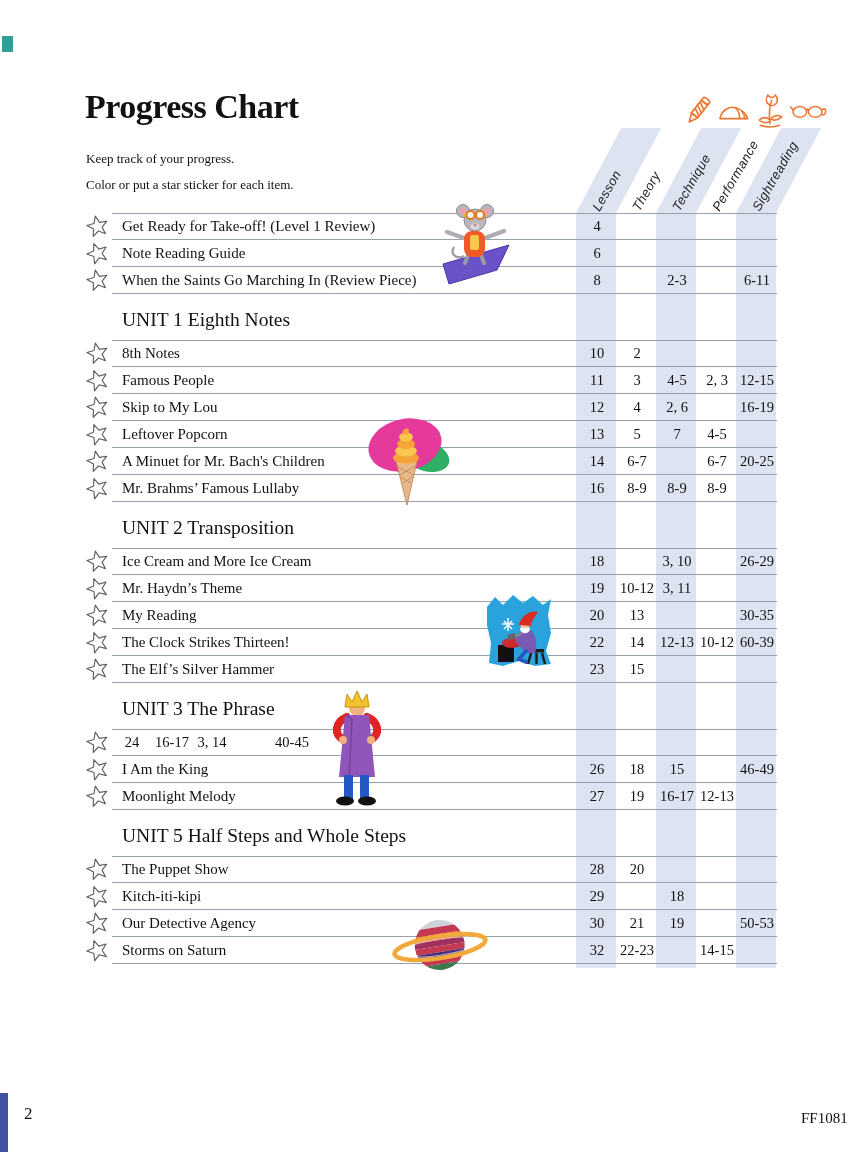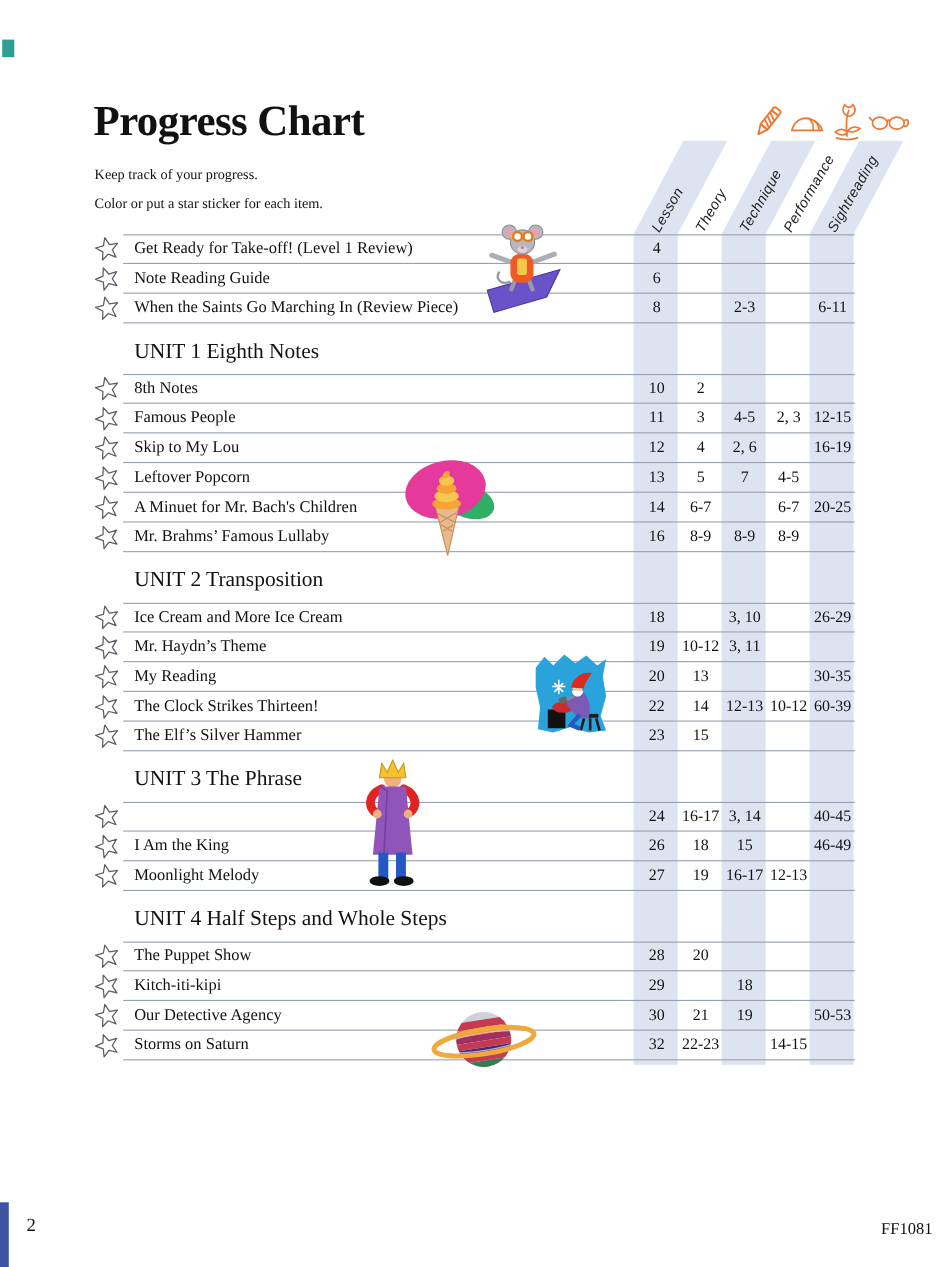--- a/index.html
+++ b/index.html
@@ -5,42 +5,42 @@
   :root{
     --accent:#ED7733; --stripe:#dde3f1; --line:#97a0ae; --ink:#111;
   }
   html,body{margin:0;padding:0;background:#e9e9e9;}
   .page{position:relative;width:864px;height:1152px;background:#fff;margin:0 auto;
         font-family:"Liberation Serif","DejaVu Serif",serif;color:var(--ink);overflow:hidden;}
   
   .edge-teal{position:absolute;left:2px;top:36px;width:11px;height:16px;background:#2f9e94;}
   .edge-blue{position:absolute;left:0;top:1093px;width:8px;height:59px;background:#4152a5;}
   
-  .title{position:absolute;left:85px;top:88px;font-size:39px;font-weight:bold;letter-spacing:-.5px;}
+  .title{position:absolute;left:85px;top:88px;font-size:34px;font-weight:bold;letter-spacing:-.5px;}
   .subtitle{position:absolute;left:86px;top:146px;font-size:13px;line-height:26px;}
   
   .stripe{position:absolute;width:40px;background:var(--stripe);}
   .band{position:absolute;width:40px;height:85px;top:128px;background:var(--stripe);
         transform:skewX(-28deg);transform-origin:0 100%;}
   .col-label{position:absolute;font-family:"Liberation Sans",sans-serif;font-style:italic;
         font-size:13px;color:#222;white-space:nowrap;transform:rotate(-60deg);
         transform-origin:0 0;letter-spacing:.4px;}
   .hicon{position:absolute;color:var(--accent);}
   .hicon svg{display:block;}
   
   #table{position:absolute;left:85px;top:213px;width:692px;}
   .rowgroup{position:relative;}
   .rowgroup::before{content:'';position:absolute;left:27px;right:0;top:0;
         border-top:1px solid var(--line);}
   .trow{height:27px;display:flex;align-items:center;}
   .star-cell{width:27px;height:27px;display:flex;align-items:center;justify-content:flex-start;}
   .star-cell svg{transform:rotate(-12deg);}
   .trow:nth-child(even) .star-cell svg{transform:rotate(-20deg);}
   .inner{flex:1;height:27px;display:flex;align-items:center;box-sizing:border-box;
-        border-bottom:1px solid var(--line);justify-content:flex-end;}
+        border-bottom:1px solid var(--line);}
   .ttl{flex:1;padding-left:10px;font-size:15px;white-space:nowrap;}
   .cell{width:40px;text-align:center;font-size:14.5px;white-space:nowrap;}
   .unit{margin:13px 0 8px 37px;font-size:19.5px;font-weight:normal;line-height:25px;}
   
   .clip{position:absolute;z-index:5;}
   
   .pg-num{position:absolute;left:24px;top:1104px;font-size:17px;}
   .catalog{position:absolute;left:801px;top:1110px;font-size:15px;}
 </style>
 </head>
@@ -370,21 +370,21 @@
           <div class="inner">
             <span class="ttl">Moonlight Melody</span>
             <span class="cell">27</span>
             <span class="cell">19</span>
             <span class="cell">16-17</span>
             <span class="cell">12-13</span>
             <span class="cell"></span>
           </div>
         </div>
       </div>
-      <div class="unit">UNIT 4 Half Steps and Whole Steps</div>
+      <div class="unit">UNIT 5 Half Steps and Whole Steps</div>
       <div class="rowgroup">
         <div class="trow">
           <span class="star-cell">
             <svg width="25" height="25" viewBox="0 0 24 24">
       <path d="M12 1.8 L14.7 8.5 L21.8 8.9 L16.2 13.5 L18 20.4 L12 16.4 L6 20.4 L7.8 13.5 L2.2 8.9 L9.3 8.5 Z" fill="#fff" stroke="#5a5f66" stroke-width="1.1" stroke-linejoin="round"></path>
     </svg>
           </span>
           <div class="inner">
             <span class="ttl">The Puppet Show</span>
             <span class="cell">28</span>

